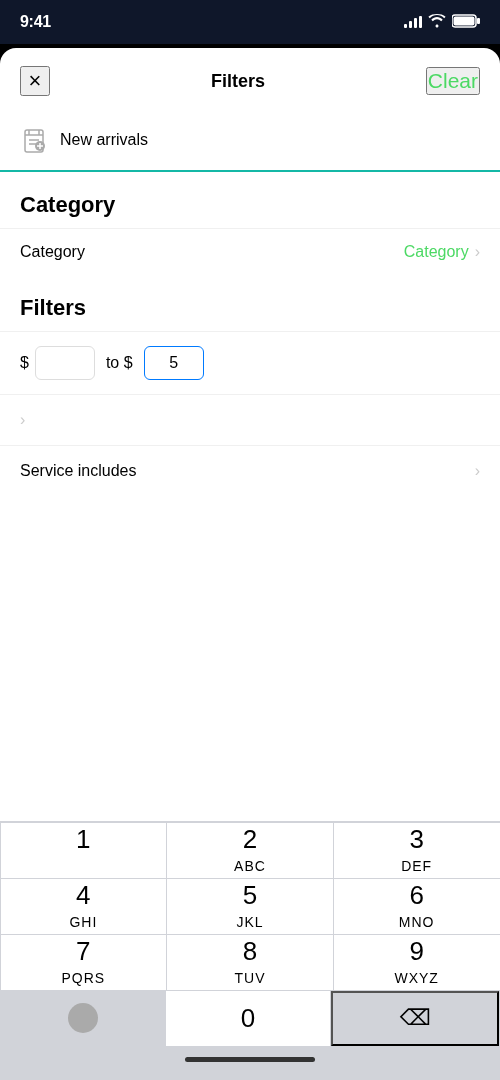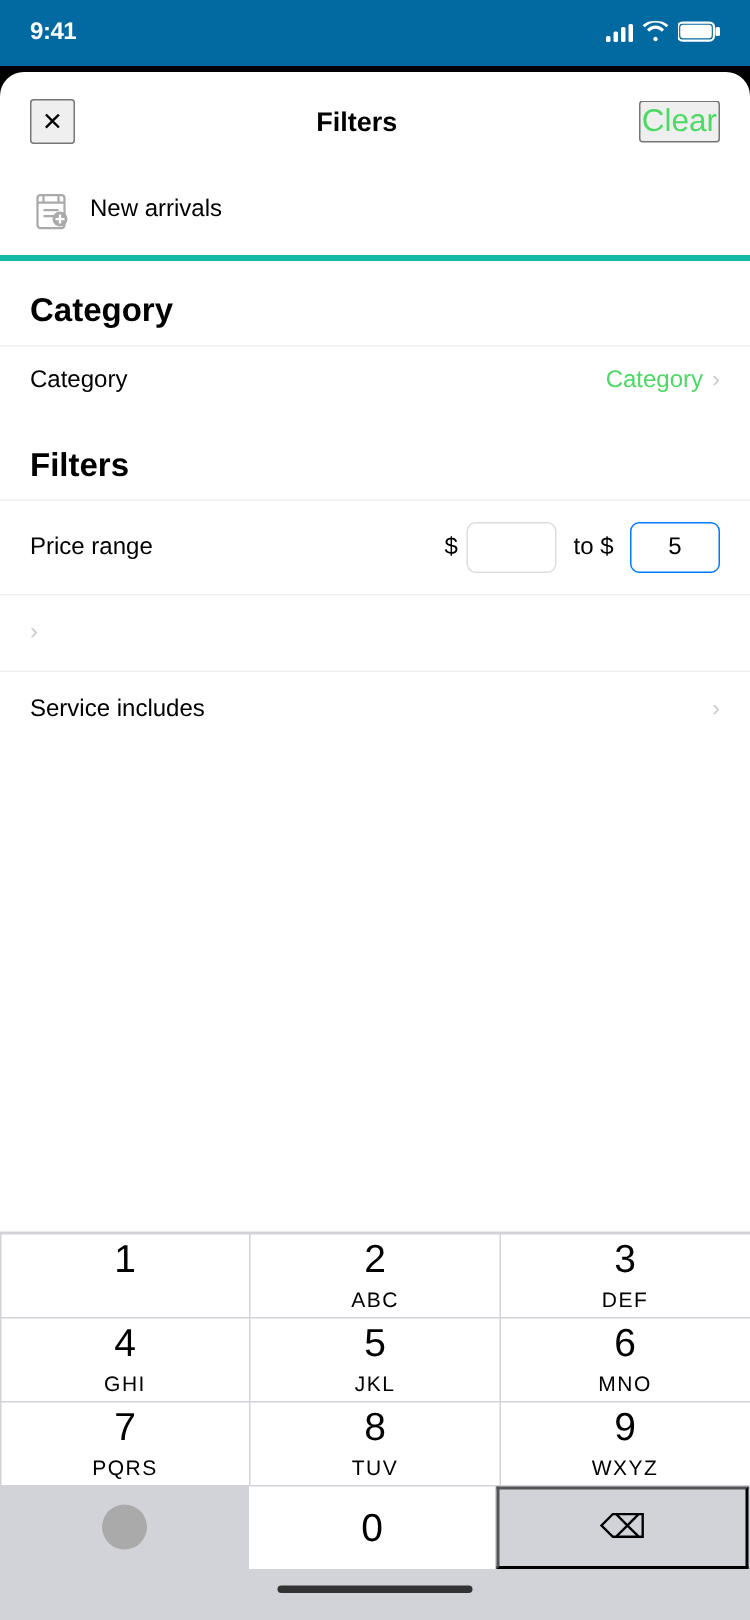--- a/index.html
+++ b/index.html
@@ -9,21 +9,21 @@
       width: 500px;
       height: 1080px;
       background: #000;
       font-family: -apple-system, 'SF Pro Display', 'Helvetica Neue', sans-serif;
       overflow: hidden;
       position: relative;
     }
 
     
     .status-bar {
-      background: #0369a1;
+      background: #0f172a;
       height: 44px;
       display: flex;
       align-items: center;
       justify-content: space-between;
       padding: 0 20px;
       color: #fff;
     }
     .status-time {
       font-size: 16px;
       font-weight: 600;
@@ -90,21 +90,21 @@
     
     .scroll-content {
       flex: 1;
       overflow-y: auto;
       overflow-x: hidden;
     }
 
     
     .new-arrivals-section {
       padding: 16px 20px;
-      border-bottom: 4px solid #14b8a6;
+      border-bottom: 2px solid #14b8a6;
     }
     .new-arrivals-item {
       display: flex;
       align-items: center;
       gap: 12px;
     }
     .new-arrivals-icon {
       width: 28px;
       height: 28px;
       color: #aaa;
@@ -384,21 +384,20 @@
         <span>Category</span>
         <span class="chevron">›</span>
       </div>
     </div>
 
     <div class="filters-section">
       <span class="filters-title">Filters</span>
     </div>
 
     <div class="price-range-row">
-      <span class="price-range-label">Price range</span>
       <div class="price-input-group">
         <span class="price-symbol">$</span>
         <input type="text" class="price-input" value="" style="">
         <span class="price-to">to $</span>
         <input type="text" class="price-input active" value="5" style="">
       </div>
     </div>
 
     <div class="filter-row">
       <span class="chevron-dark">›</span>

